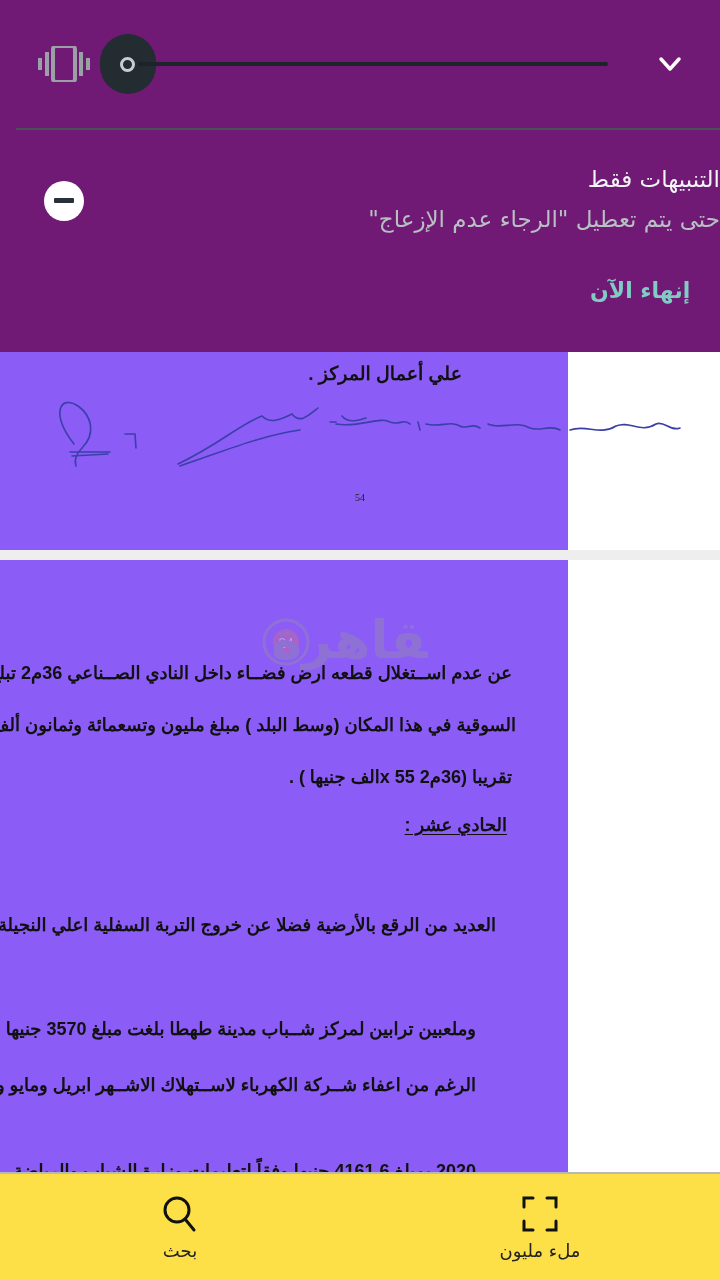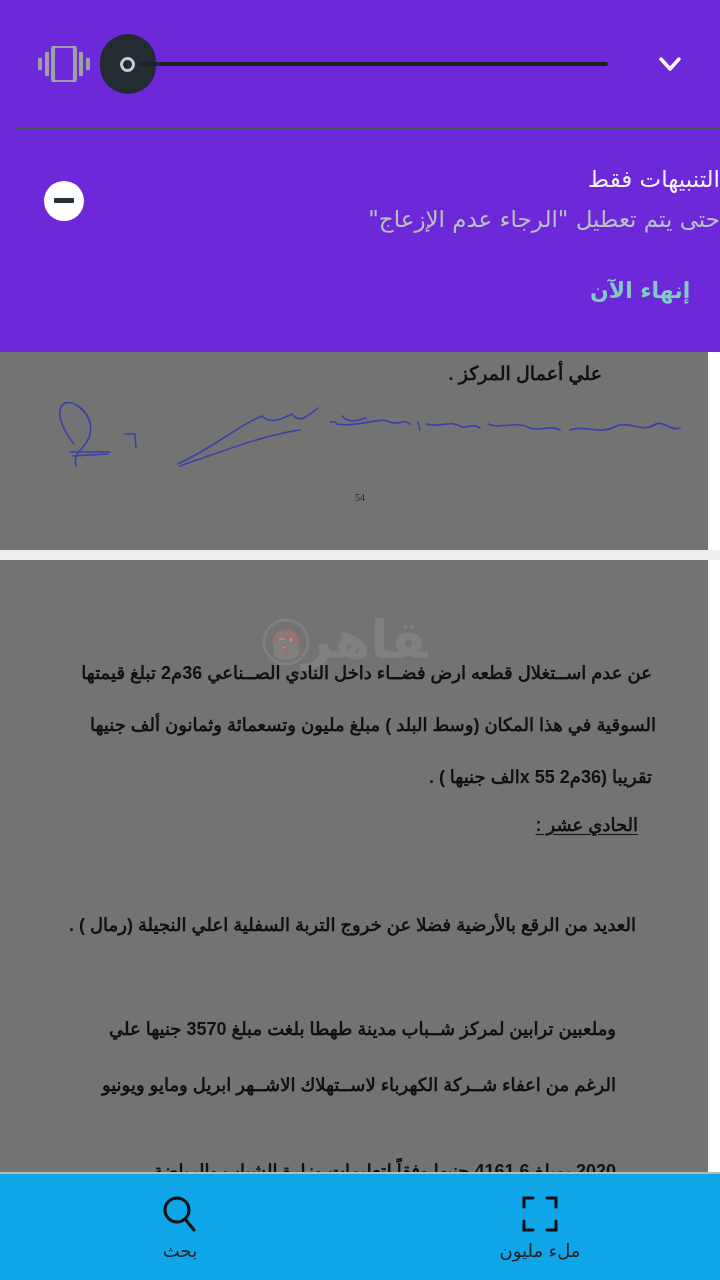--- a/index.html
+++ b/index.html
@@ -2,21 +2,21 @@
 <html><head>
 <meta charset="utf-8">
 <style>
   * { box-sizing: border-box; margin: 0; padding: 0; }
   html, body { width: 720px; height: 1280px; overflow: hidden; background: #ffffff; }
   body { position: relative; font-family: "DejaVu Sans", sans-serif; }
 
   
   .shade {
     position: absolute; left: 0; top: 0; width: 720px; height: 352px;
-    background: #6d28d9; z-index: 5;
+    background: #701a75; z-index: 5;
   }
   .vol-row { position: absolute; left: 0; top: 0; width: 720px; height: 128px; }
   .vibrate-icon { position: absolute; left: 38px; top: 46px; width: 52px; height: 36px; }
   .slider-thumb-halo {
     position: absolute; left: 100px; top: 34px; width: 56px; height: 60px;
     border-radius: 28px; background: #222c31;
   }
   .slider-thumb {
     position: absolute; left: 120px; top: 57px; width: 15px; height: 15px;
     border-radius: 50%; border: 3px solid #c9cdd0; background: transparent;
@@ -44,21 +44,21 @@
   .dnd-sub {
     position: absolute; right: 0; top: 76px; direction: rtl; white-space: nowrap;
     font-size: 23px; color: #b9c0c4; font-family: "DejaVu Sans", sans-serif;
   }
   .dnd-end {
     position: absolute; left: 590px; top: 148px; direction: rtl; white-space: nowrap;
     font-size: 22px; color: #80cbc4; font-family: "DejaVu Sans", sans-serif; cursor: pointer; font-weight: bold;
   }
 
   
-  .doc { position: absolute; left: 0; top: 352px; width: 708px; height: 820px; background: #737373; font-family: "Liberation Sans", sans-serif; }
+  .doc { position: absolute; left: 0; top: 352px; width: 568px; height: 820px; background: #8b5cf6; font-family: "Liberation Sans", sans-serif; }
   .page-gap { position: absolute; left: 0; top: 198px; width: 720px; height: 10px; background: #eeeeee; }
 
   .p1-line {
     position: absolute; right: 106px; top: 10px; direction: rtl; white-space: nowrap;
     font-size: 19px; font-weight: bold; color: #111;
   }
   .signatures { position: absolute; left: 30px; top: 42px; width: 670px; height: 80px; }
   .page-number {
     position: absolute; left: 0; top: 140px; width: 720px; text-align: center;
     font-family: "Liberation Serif", serif; font-size: 10px; color: #222;
@@ -68,21 +68,21 @@
 
   .line {
     position: absolute; direction: rtl; white-space: nowrap; font-weight: bold;
     font-size: 18px; color: #111; text-align: right;
   }
   .line .u { text-decoration: underline; text-underline-offset: 3px; }
 
   
   .toolbar {
     position: absolute; left: 0; top: 1172px; width: 720px; height: 108px;
-    background: #0ea5e9; border-top: 2px solid #b8b8b8;
+    background: #fde047; border-top: 2px solid #b8b8b8;
   }
   .tool { position: absolute; top: 0; height: 106px; cursor: pointer; }
   .tool-search { left: 130px; width: 100px; }
   .tool-full { left: 470px; width: 140px; }
   .tool svg { position: absolute; top: 20px; }
   .tool-label {
     position: absolute; top: 66px; left: 0; width: 100%; text-align: center;
     direction: rtl; font-size: 18px; color: #222; font-family: "DejaVu Sans", sans-serif;
   }
 </style>
@@ -142,21 +142,21 @@
     <circle cx="28" cy="40" r="22" fill="none" stroke="#999" stroke-width="3"></circle>
     <circle cx="28" cy="40" r="13" fill="#e07070"></circle>
     <text x="28" y="46" font-size="14" fill="#fff" text-anchor="middle" font-family="Liberation Sans, sans-serif">24</text>
     <text x="110" y="56" font-size="52" fill="#999" text-anchor="middle" font-weight="bold" font-family="DejaVu Sans, sans-serif">القاهرة</text>
   </svg>
 
   <div class="line" style="right:56px; top:310px;">عن عدم اســتغلال قطعه ارض فضــاء داخل النادي الصــناعي 36م2 تبلغ قيمتها</div>
   <div class="line" style="right:52px; top:362px;margin-left:16px;">السوقية في هذا المكان (وسط البلد ) مبلغ مليون وتسعمائة وثمانون ألف جنيها</div>
   <div class="line" style="right:56px; top:414px;">تقريبا (36م2 x 55الف جنيها )  .</div>
 
-  <div class="line" style="right:70px; top:462px;">
+  <div class="line" style="right:61px; top:462px;">
     <span class="u">الحادي عشر :</span>
   </div>
 
   <div class="line" style="right:72px; top:562px;">العديد من الرقع بالأرضية فضلا عن خروج التربة السفلية اعلي النجيلة (رمال ) .</div>
 
   <div class="line" style="right:92px; top:666px;">وملعبين ترابين لمركز شــباب مدينة طهطا بلغت مبلغ 3570 جنيها علي</div>
   <div class="line" style="right:92px; top:722px;">الرغم من اعفاء شــركة الكهرباء لاســتهلاك الاشــهر ابريل ومايو ويونيو</div>
   <div class="line" style="right:92px; top:776px;margin-top:32px;">2020 بمبلغ 4161.6 جنيها وفقاً لتعليمات وزارة الشباب والرياضة .</div>
 </div>
 

